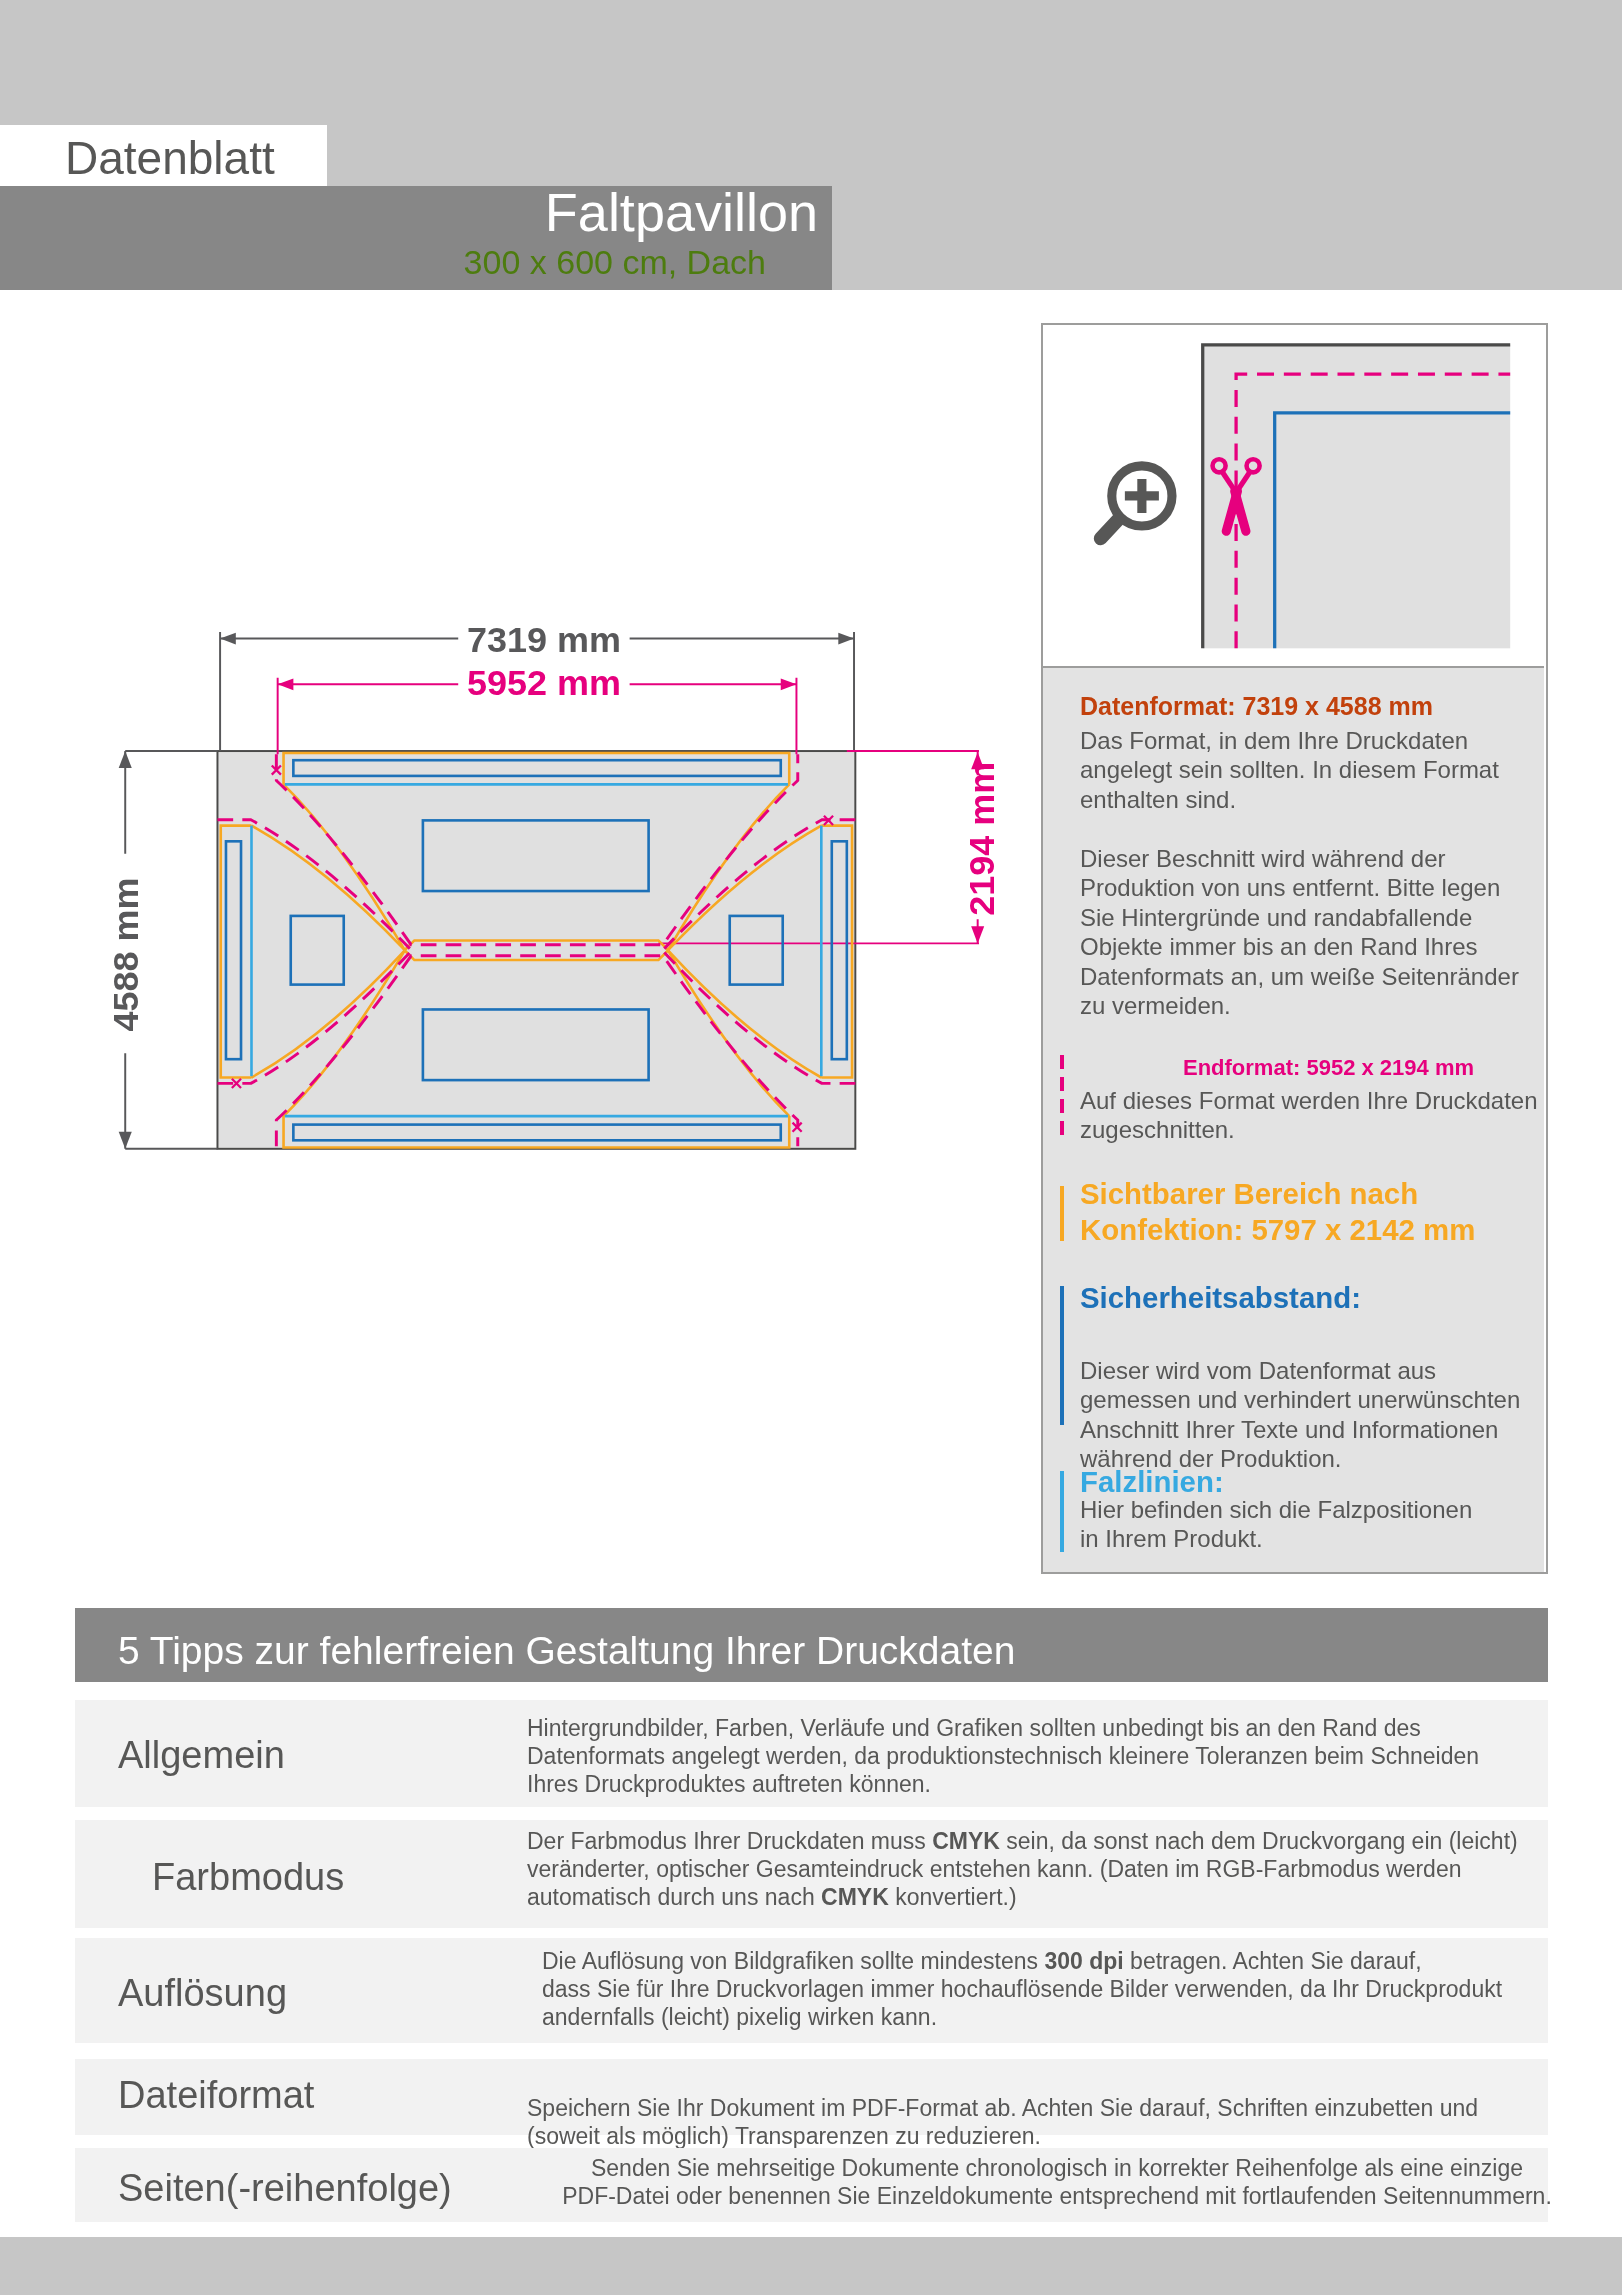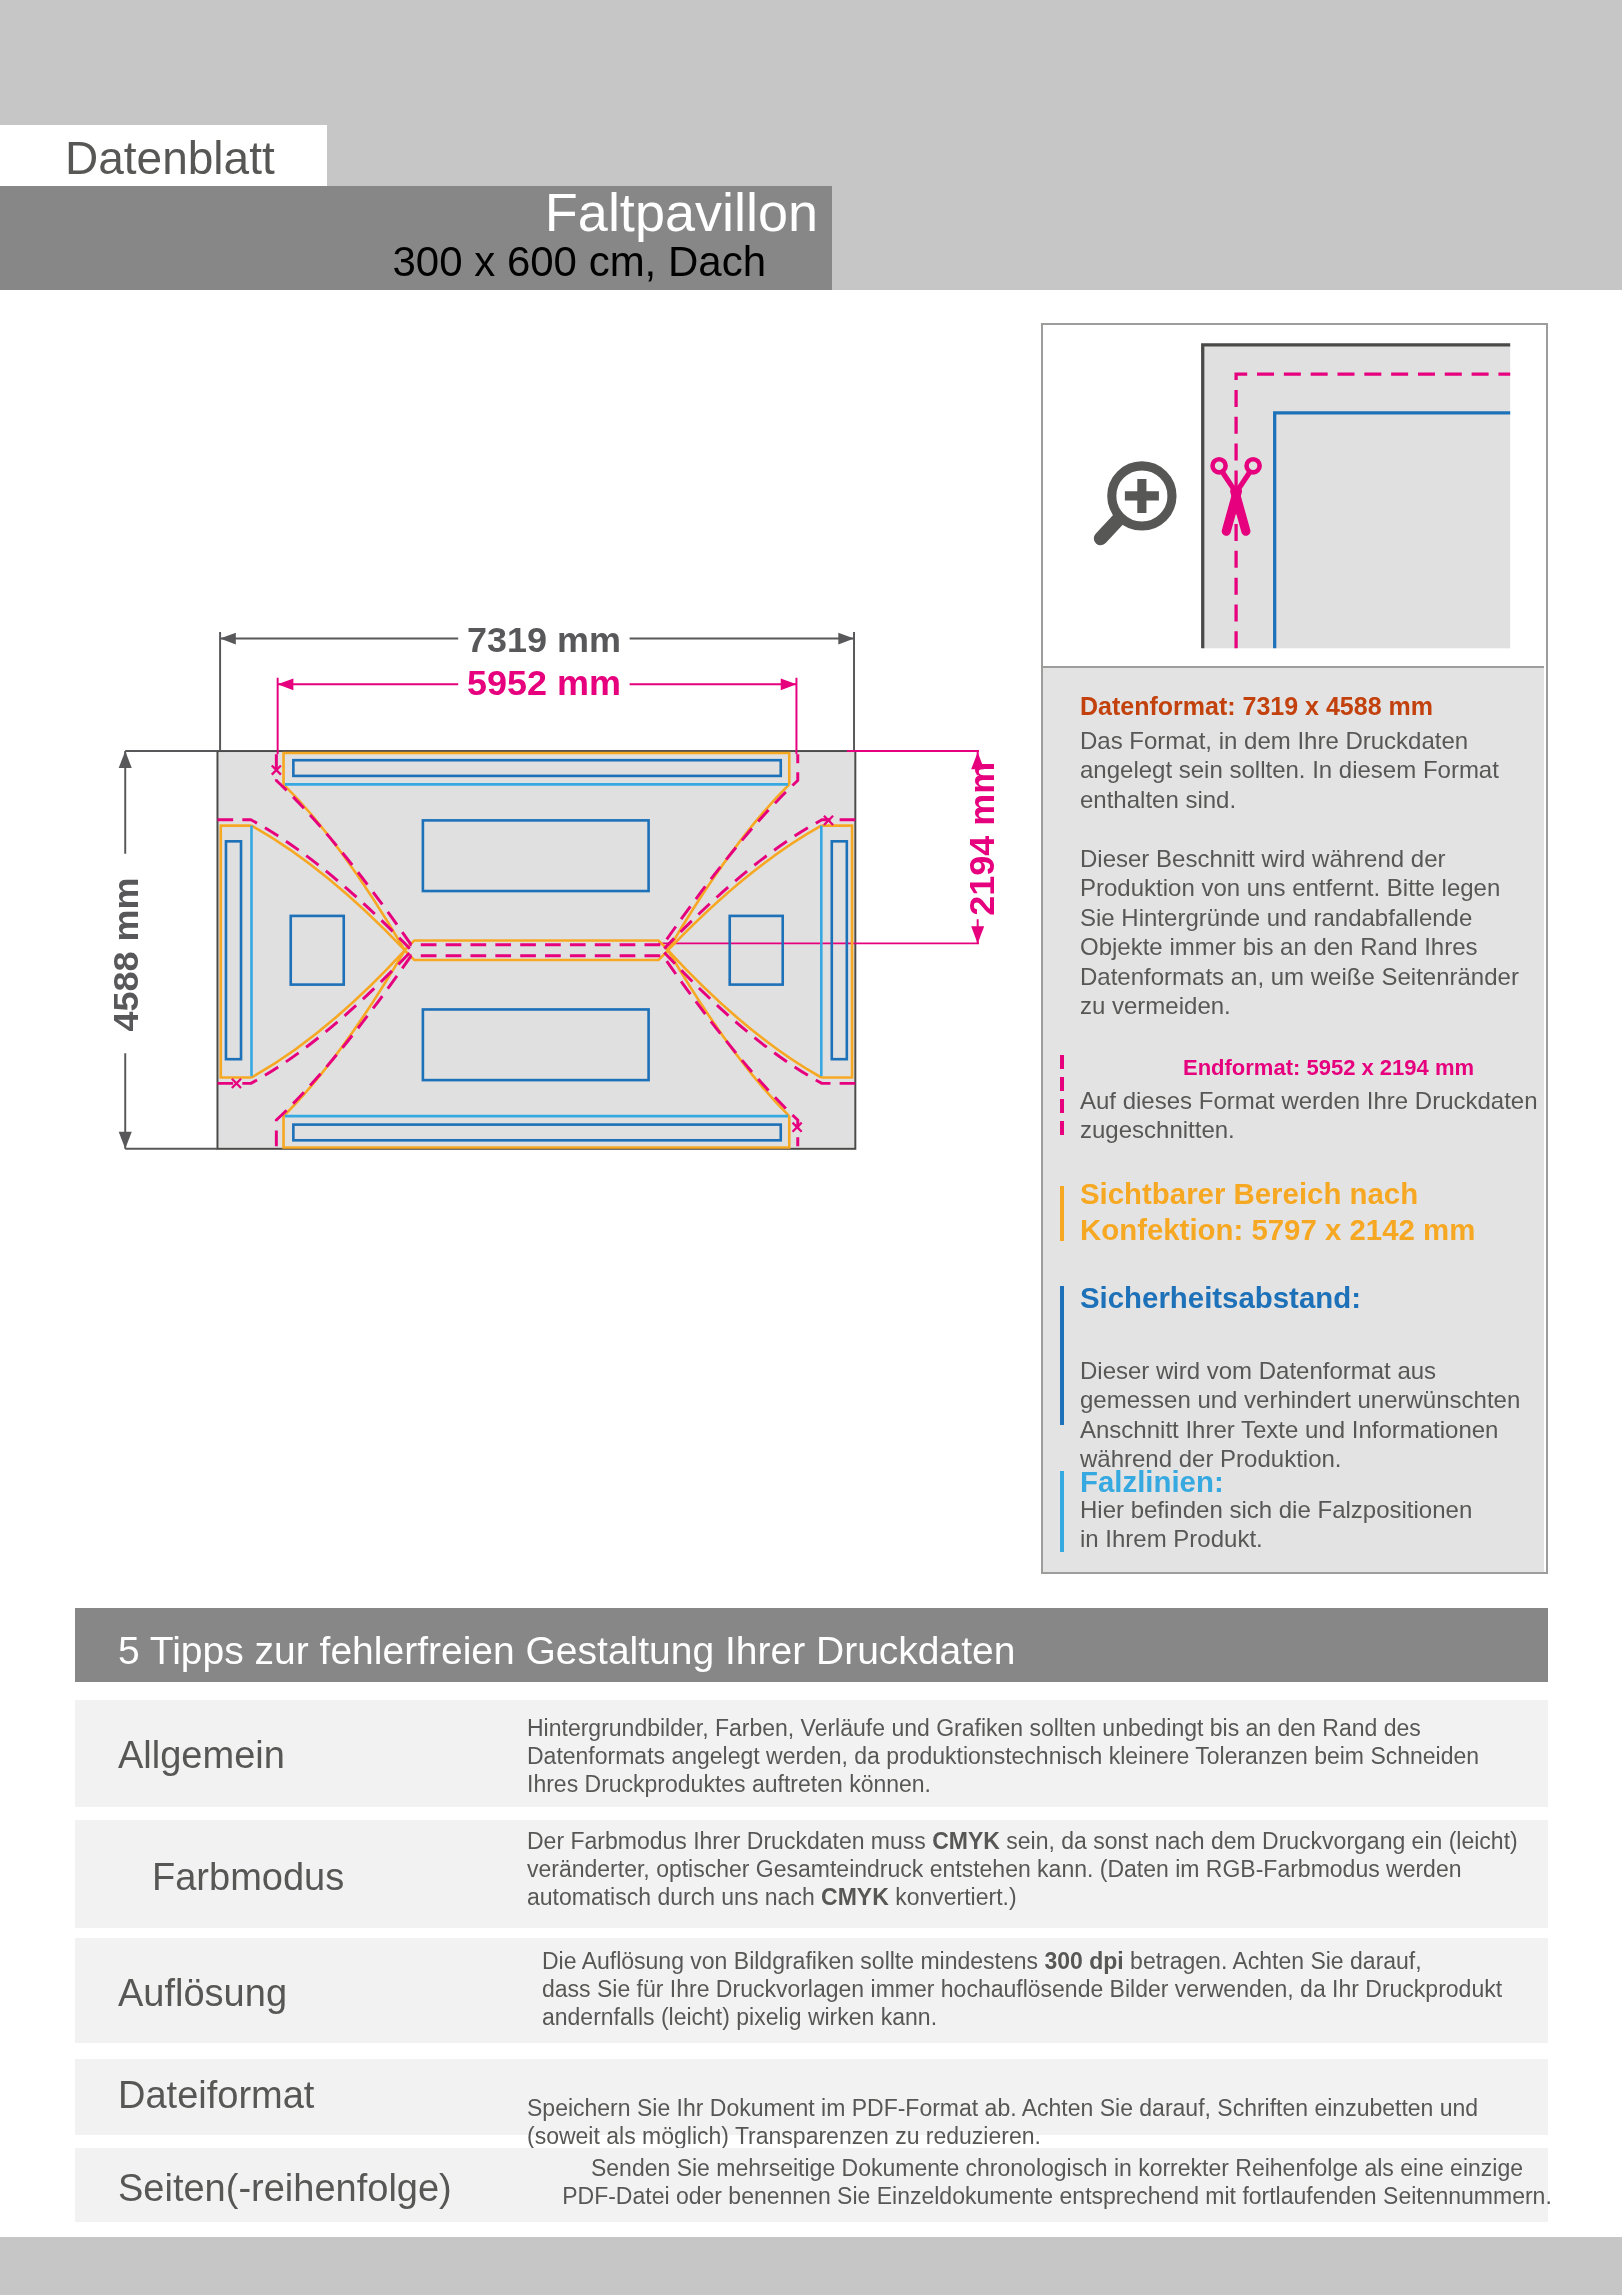--- a/index.html
+++ b/index.html
@@ -13,21 +13,21 @@
 <div class="abs" style="left:0;top:0;width:1623px;height:290px;background:#c6c6c6;"></div>
 
 <div class="abs" style="left:0;top:125px;width:327px;height:61px;background:#ffffff;"></div>
 
 <div class="abs" style="left:65px;top:131px;width:275px;font-size:46px;color:#575756;">Datenblatt</div>
 
 <div class="abs" style="left:0;top:186px;width:832px;height:104px;background:#878787;"></div>
 
 <div class="abs" style="left:0;top:185px;width:770px;text-align:right;font-size:54px;line-height:54px;color:#ffffff;padding-left:48px;">Faltpavillon</div>
 
-<div class="abs" style="left:0;top:245px;width:766px;text-align:right;font-size:42px;line-height:34px;color:#000000;">300 x 600 cm, Dach</div>
+<div class="abs" style="left:0;top:245px;width:766px;text-align:right;font-size:34px;line-height:34px;color:#4d7c0f;">300 x 600 cm, Dach</div>
 
 <div class="abs" style="left:1041px;top:323px;width:503px;height:1247px;background:#ffffff;border:2px solid #9d9d9c;"></div>
 
 <div class="abs" style="left:1043px;top:666px;width:501px;height:904px;background:#e3e3e3;border-top:2px solid #9d9d9c;"></div>
 
 <svg class="abs" style="left:0;top:0;" width="1623" height="2295" viewBox="0 0 2480 3508">
 
   <rect x="332" y="1148" width="975" height="608" fill="#e0e0e0" stroke="#4a4a49" stroke-width="3"></rect>
 
   <g stroke="#58585a" stroke-width="3" fill="none">

